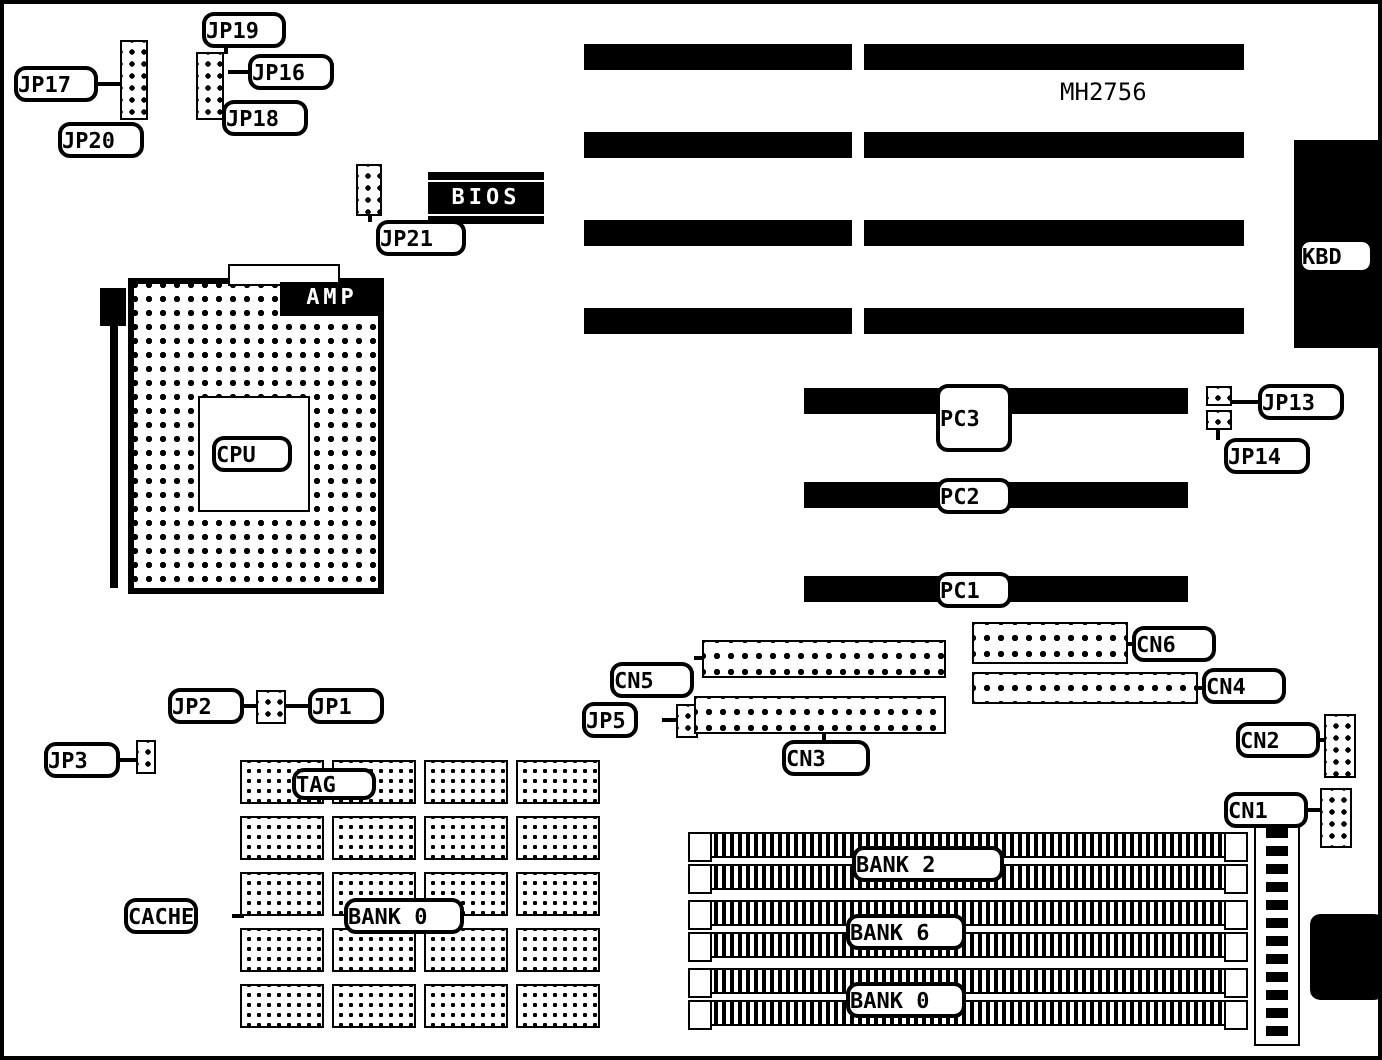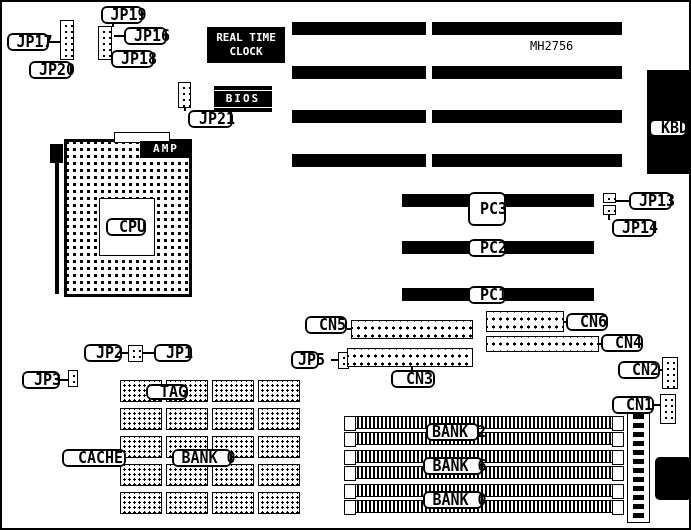--- a/index.html
+++ b/index.html
@@ -4,24 +4,24 @@
 <style>
   * { box-sizing: border-box; margin: 0; padding: 0; }
   body { background: #888; font-family: "DejaVu Sans Mono", monospace; }
   #board {
     position: relative; width: 691px; height: 530px;
     background: #fff; border: 2px solid #000; overflow: hidden;
     font-family: "DejaVu Sans Mono", monospace;
   }
   #board > div, #board > span { position: absolute; }
   .lbl {
-    display: flex; align-items: center; justify-content: center;
+    display: flex; align-items: center; 
     background: #fff; border: 2px solid #000; border-radius: 6px;
-    font-weight: bold; font-size: 15px; color: #000;
-    white-space: nowrap; z-index: 5; padding-left: 13px;
+    font-weight: bold; font-size: 11px; color: #000;
+    white-space: nowrap; z-index: 5;
   }
   .blackbox {
     background: #000; color: #fff; font-weight: bold;
     display: flex; flex-direction: column; align-items: center; justify-content: center;
     font-size: 11px; z-index: 3; line-height: 1.3;
   }
   .bar { background: #000; z-index: 1; }
   .pinv {
     background-color: #fff; border: 1px solid #000; z-index: 2;
     background-image: radial-gradient(circle, #000 1.2px, transparent 1.5px);
@@ -86,24 +86,20 @@
       <span>JP20</span>
     </div>
   <div class="lbl" style="left:109px;top:48px;width:43px;height:18px">
       <span>JP18</span>
     </div>
 
   <div class="leader" style="left:47px;top:39px;width:11px;height:2px"></div>
   <div class="leader" style="left:112px;top:33px;width:10px;height:2px"></div>
   <div class="leader" style="left:110px;top:21px;width:2px;height:4px"></div>
 
-  <div class="blackbox" style="left:205px;top:25px;width:78px;height:36px">
-    <span>REAL TIME</span>
-    <span>CLOCK</span>
-  </div>
 
   <div class="blackbox" style="left:212px;top:84px;width:58px;height:26px">
     <span class="bios-inner">BIOS</span>
   </div>
   <div class="pinv" style="left:176px;top:80px;width:13px;height:26px"></div>
   <div class="lbl" style="left:186px;top:108px;width:45px;height:18px">
       <span>JP21</span>
     </div>
   <div class="leader" style="left:182px;top:105px;width:2px;height:4px"></div>
 
@@ -159,30 +155,30 @@
 
   <div class="lbl" style="left:20px;top:369px;width:38px;height:18px">
       <span>JP3</span>
     </div>
   <div class="pinv" style="left:66px;top:368px;width:10px;height:17px"></div>
   <div class="leader" style="left:58px;top:377px;width:8px;height:2px"></div>
 
   <div class="lbl" style="left:144px;top:382px;width:42px;height:16px">
       <span>TAG</span>
     </div>
-  <div class="lbl" style="left:60px;top:447px;width:64px;height:18px">
+  <div class="lbl" style="left:60px;top:447px;width:37px;height:18px">
       <span>CACHE</span>
     </div>
   <div class="leader" style="left:114px;top:455px;width:6px;height:2px"></div>
   <div class="lbl" style="left:170px;top:447px;width:60px;height:18px">
       <span>BANK 0</span>
     </div>
 
   <div class="hdr" style="left:349px;top:318px;width:122px;height:19px"></div>
-  <div class="lbl" style="left:303px;top:314px;width:42px;height:18px">
+  <div class="lbl" style="left:303px;top:329px;width:42px;height:18px">
       <span>CN5</span>
     </div>
   <div class="leader" style="left:345px;top:326px;width:4px;height:2px"></div>
 
   <div class="pinv" style="left:336px;top:350px;width:11px;height:17px"></div>
   <div class="lbl" style="left:289px;top:349px;width:28px;height:18px">
       <span>JP5</span>
     </div>
   <div class="leader" style="left:329px;top:357px;width:7px;height:2px"></div>
 
@@ -209,21 +205,21 @@
     </div>
   <div class="pinv" style="left:660px;top:355px;width:16px;height:32px"></div>
   <div class="leader" style="left:657px;top:367px;width:3px;height:2px"></div>
 
   <div class="lbl" style="left:610px;top:394px;width:42px;height:18px">
       <span>CN1</span>
     </div>
   <div class="pinv" style="left:658px;top:392px;width:16px;height:30px"></div>
   <div class="leader" style="left:652px;top:402px;width:6px;height:2px"></div>
 
-  <div class="lbl" style="left:424px;top:421px;width:53px;height:18px">
+  <div class="lbl" style="left:424px;top:421px;width:76px;height:18px">
       <span>BANK 2</span>
     </div>
   <div class="lbl" style="left:421px;top:455px;width:60px;height:18px">
       <span>BANK 6</span>
     </div>
   <div class="lbl" style="left:421px;top:489px;width:60px;height:18px">
       <span>BANK 0</span>
     </div>
 
   <div class="pwr" style="left:625px;top:407px;width:23px;height:114px">

